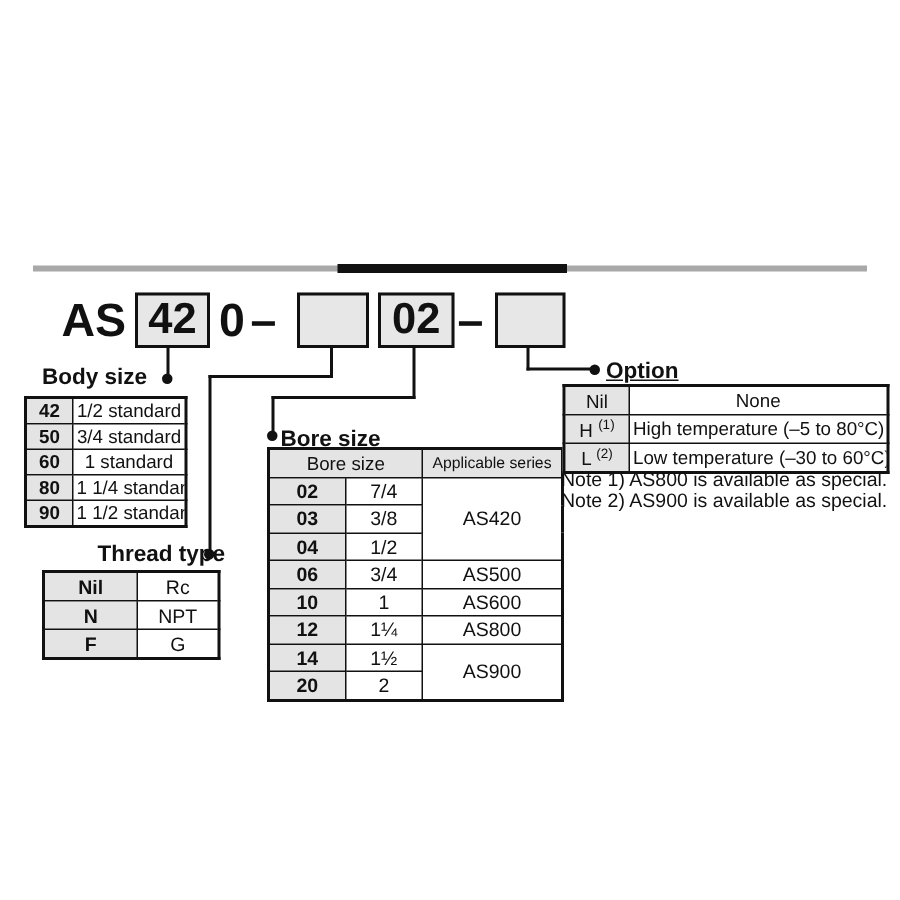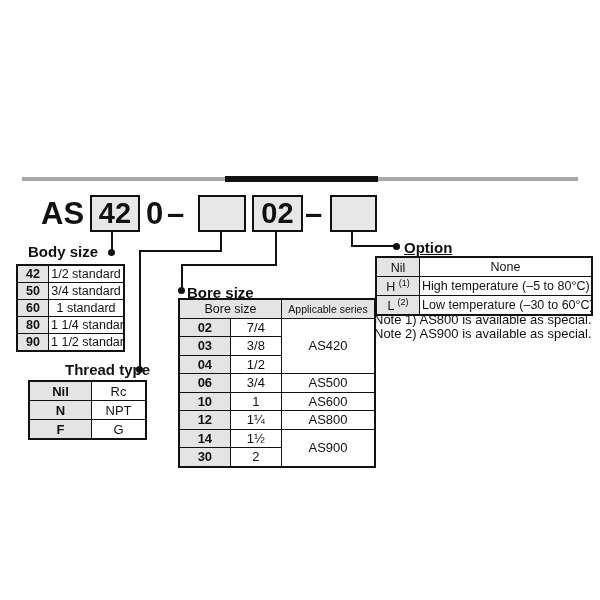--- a/index.html
+++ b/index.html
@@ -163,21 +163,21 @@
       <td class="shade code">12</td>
       <td>1¼</td>
       <td>AS800</td>
         </tr>
     <tr>
       <td class="shade code">14</td>
       <td>1½</td>
       <td rowspan="2">AS900</td>
         </tr>
     <tr>
-      <td class="shade code">30</td>
+      <td class="shade code">20</td>
       <td>2</td>
         </tr>
   </tbody>
     </table>
 
   <table class="tbl" id="option-table" style="left:375px; top:256px; width:218px;">
     <tbody>
         <tr>
       <td class="shade" style="width:38px;"><span class="code">Nil</span><sup></sup></td>
       <td>None</td>

